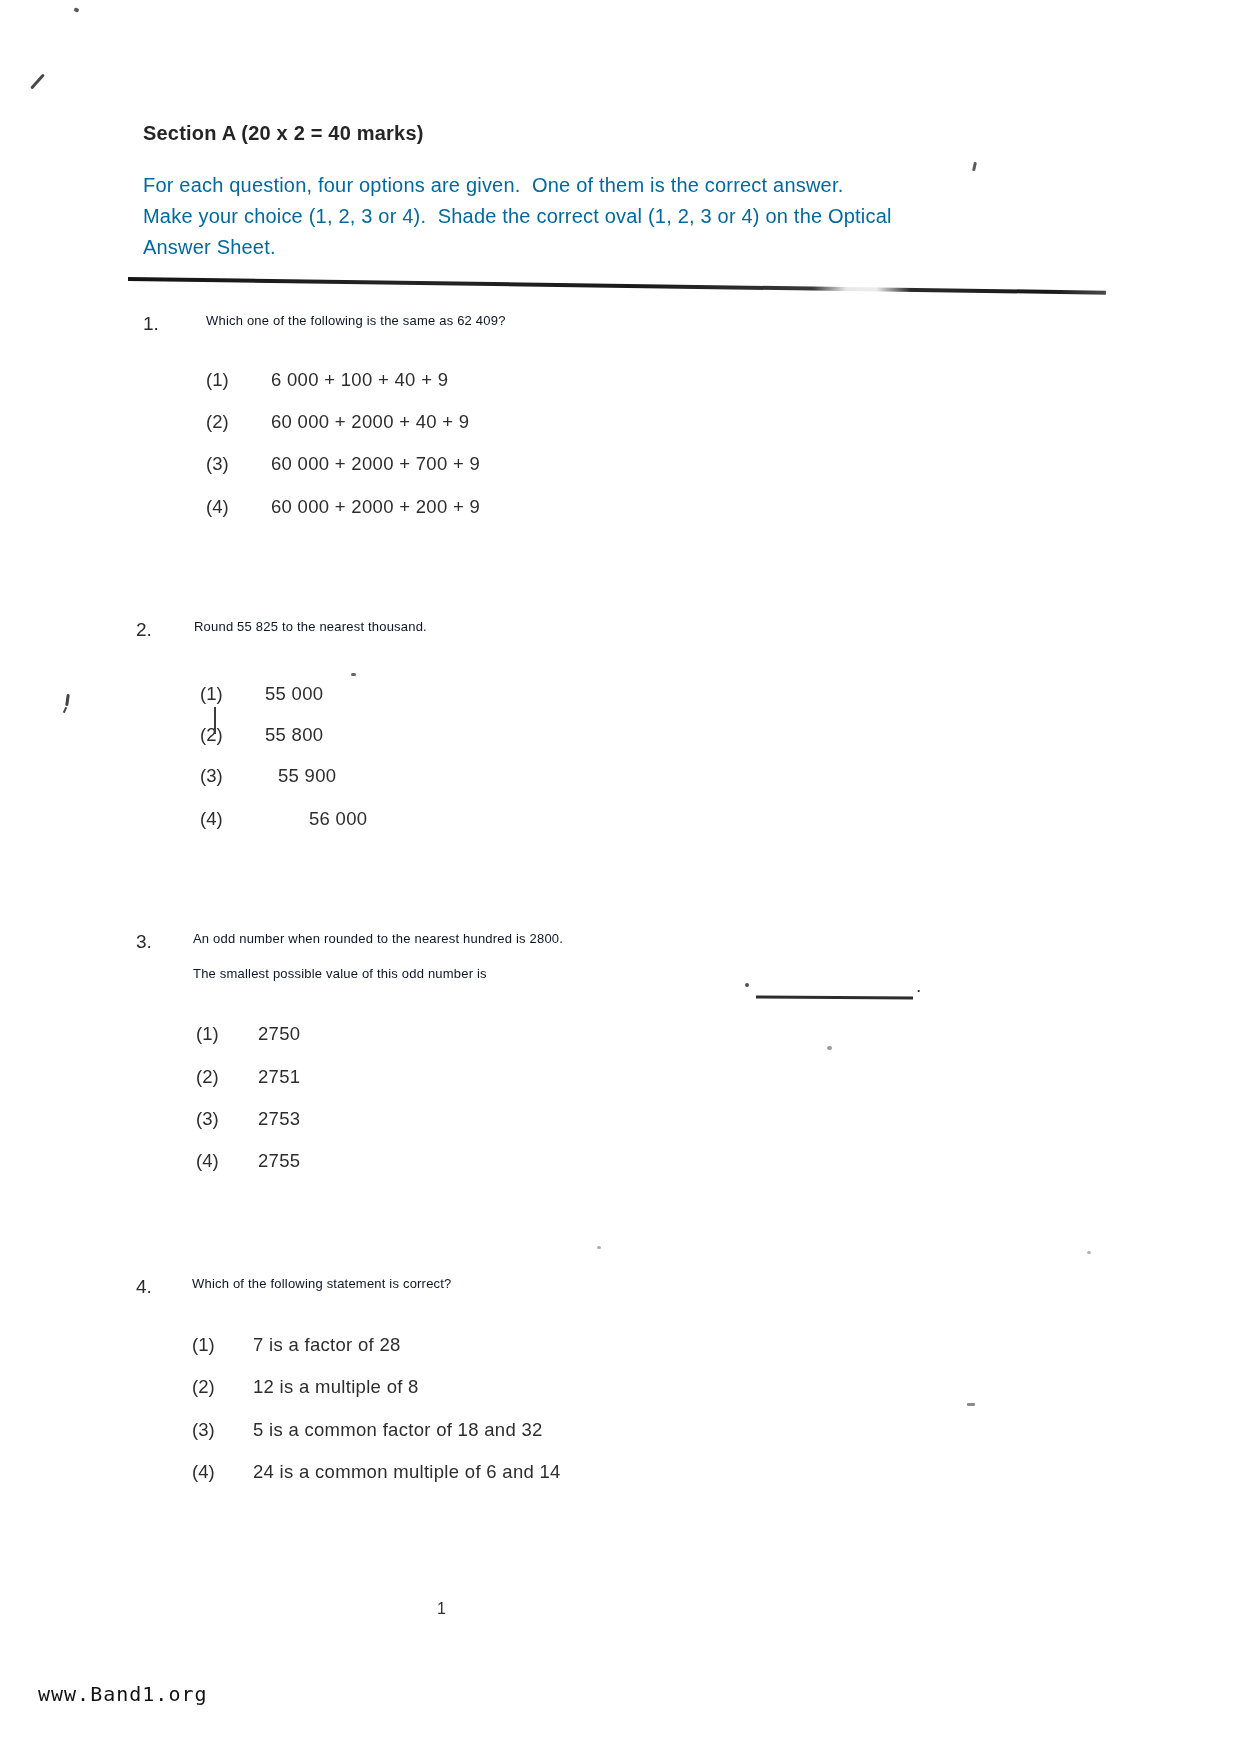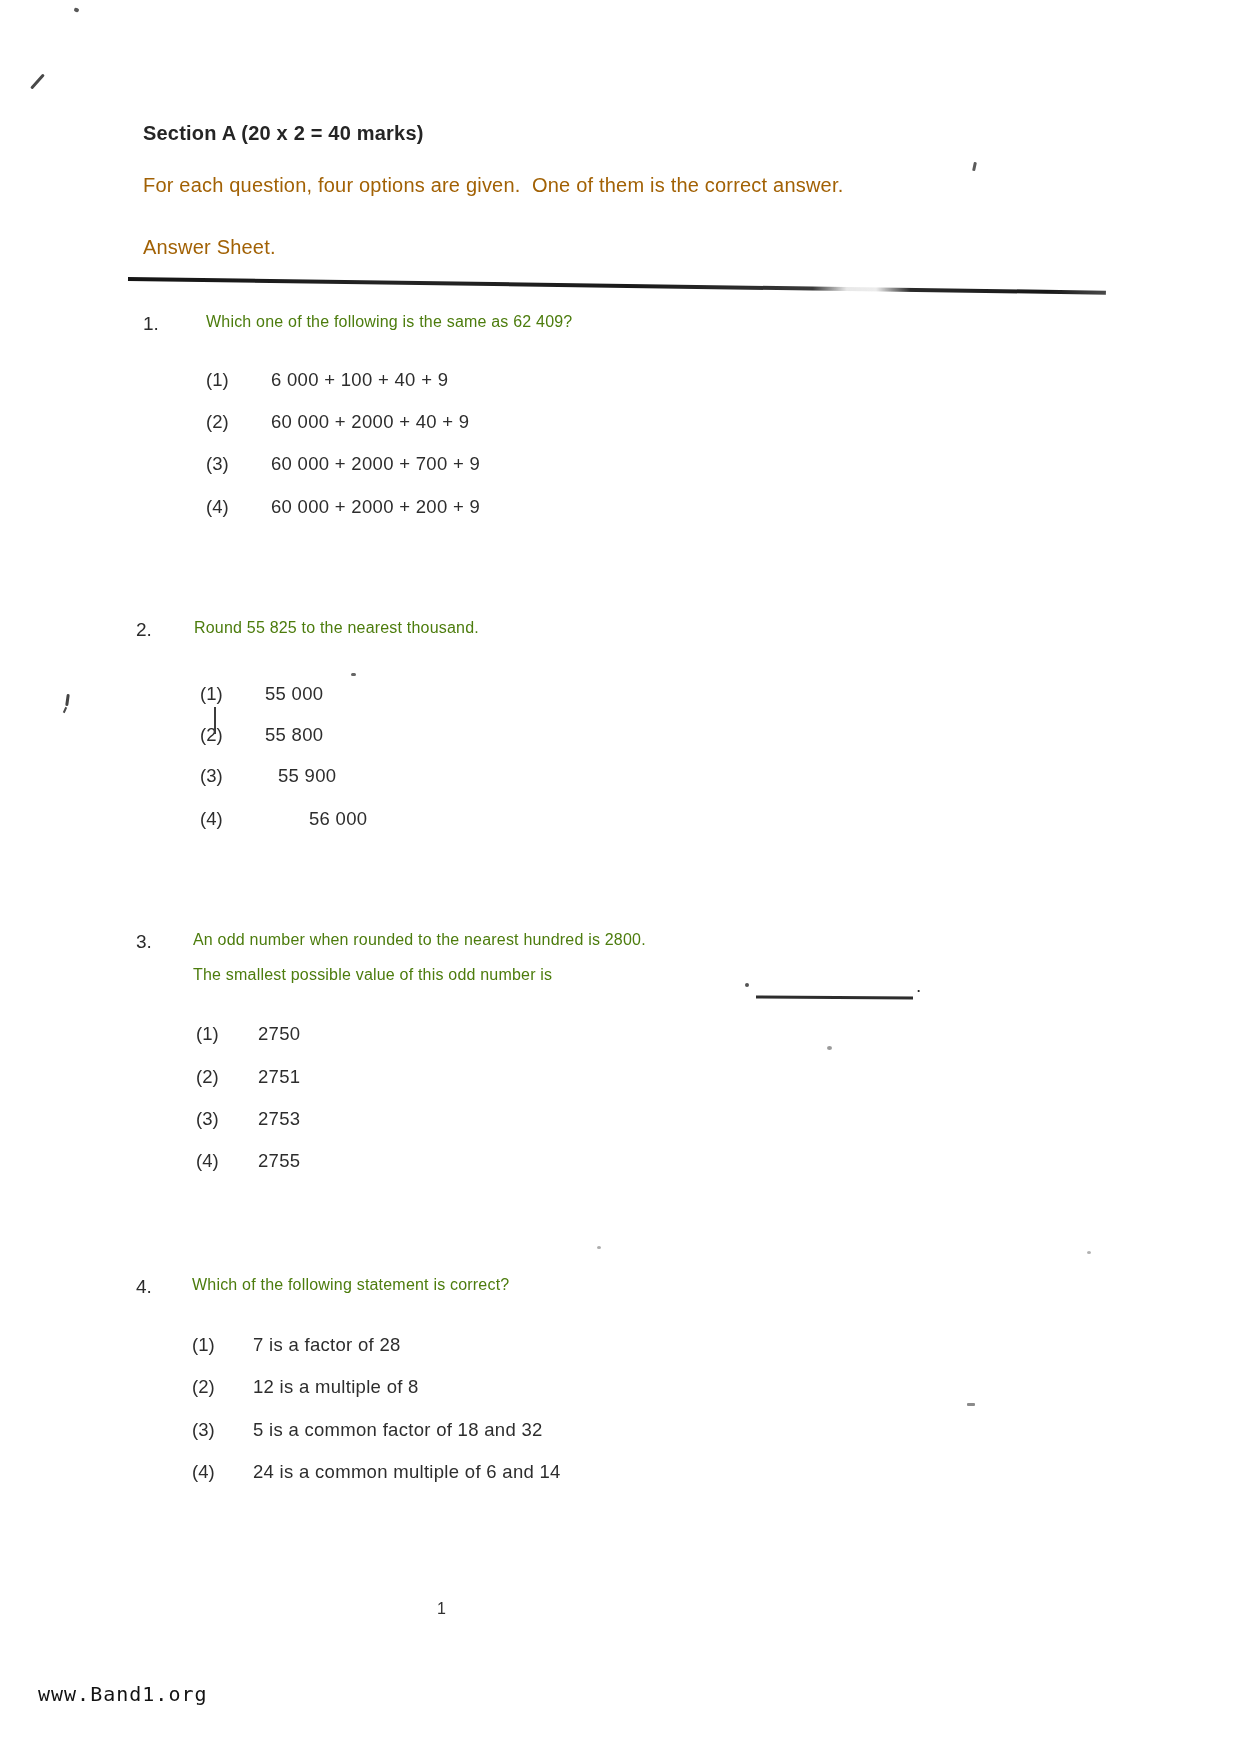--- a/index.html
+++ b/index.html
@@ -10,23 +10,23 @@
     overflow:hidden;
     font-family:"Liberation Sans", sans-serif;
     color:#2e2e2e;
   }
   .scan{ 
     position:absolute;inset:0;
     filter:blur(0.4px) contrast(1.02);
   }
   .abs{position:absolute;white-space:pre;}
   .hdr{font-size:20px;font-weight:bold;color:#272727;letter-spacing:0.2px;}
-  .ins{font-size:20px;letter-spacing:0.2px;line-height:31px;color:#a16207;}
+  .ins{font-size:20px;letter-spacing:0.2px;line-height:31px;color:#0369a1;}
   .qnum{font-size:19px;color:#2d2d2d;}
-  .qtext{font-size:16px;color:#4d7c0f;letter-spacing:0.2px;}
+  .qtext{font-size:13px;color:#0f172a;letter-spacing:0.2px;}
   .row{position:absolute;left:0;width:100%;height:26px;}
   .ol{position:absolute;top:0;font-size:18.5px;color:#2f2f2f;}
   .ov{position:absolute;top:0;font-size:18.5px;color:#2f2f2f;letter-spacing:0.3px;}
   .divider{
     position:absolute;left:128px;top:277px;width:978px;height:3.5px;
     transform:rotate(0.8deg);transform-origin:left center;
     background:linear-gradient(90deg,
       #161616 0%, #262626 28%, #1c1c1c 52%, #3a3a3a 70%,
       rgba(70,70,70,0.12) 73.5%, rgba(70,70,70,0.10) 76.5%,
       #2c2c2c 80%, #191919 94%, #4a4a4a 100%);
@@ -54,20 +54,21 @@
   .m-spk2{left:1087px;top:1251px;width:4px;height:3px;background:#b0b0b0;border-radius:50%;}
 </style>
 </head>
 <body>
 
 <div class="page">
   <div class="scan">
 
     <div class="abs hdr" style="left:143px;top:122px;">Section A (20 x 2 = 40 marks)</div>
     <div class="abs ins" style="left:143px;top:170px;">For each question, four options are given.  One of them is the correct answer.</div>
+    <div class="abs ins" style="left:143px;top:201px;">Make your choice (1, 2, 3 or 4).  Shade the correct oval (1, 2, 3 or 4) on the Optical</div>
     <div class="abs ins" style="left:143px;top:232px;">Answer Sheet.</div>
 
     <div class="divider"></div>
 
     <div>
       <span class="abs qnum" style="left:143px;top:313px;">1.</span>
       <span class="abs qtext" style="left:206px;top:313px;">Which one of the following is the same as 62 409?</span>
       <div class="row" style="top:369px;">
         <span class="ol abs" style="left:206px;">(1)</span>
         <span class="ov abs" style="left:271px;">6 000 + 100 + 40 + 9</span>

